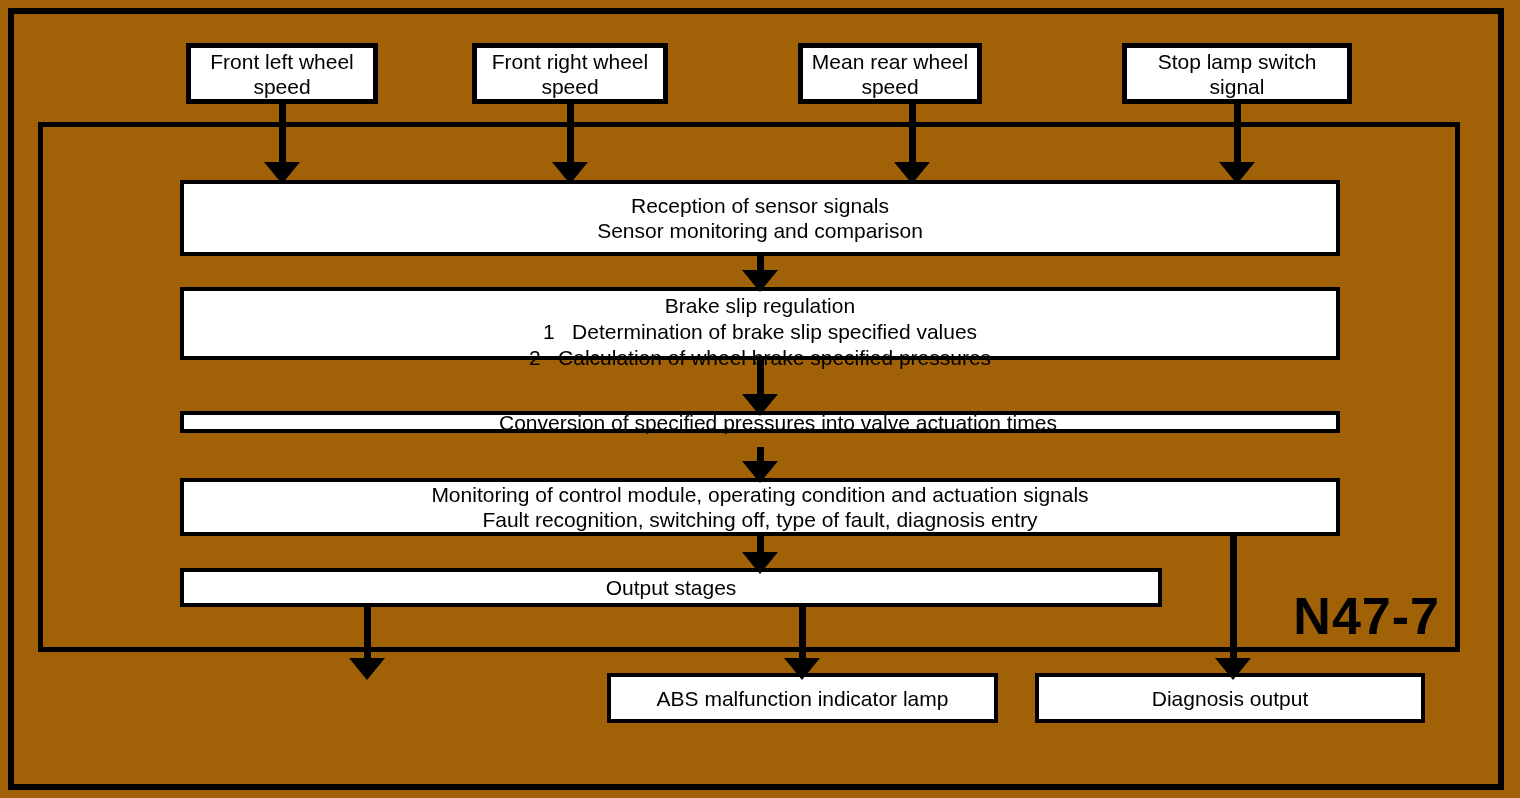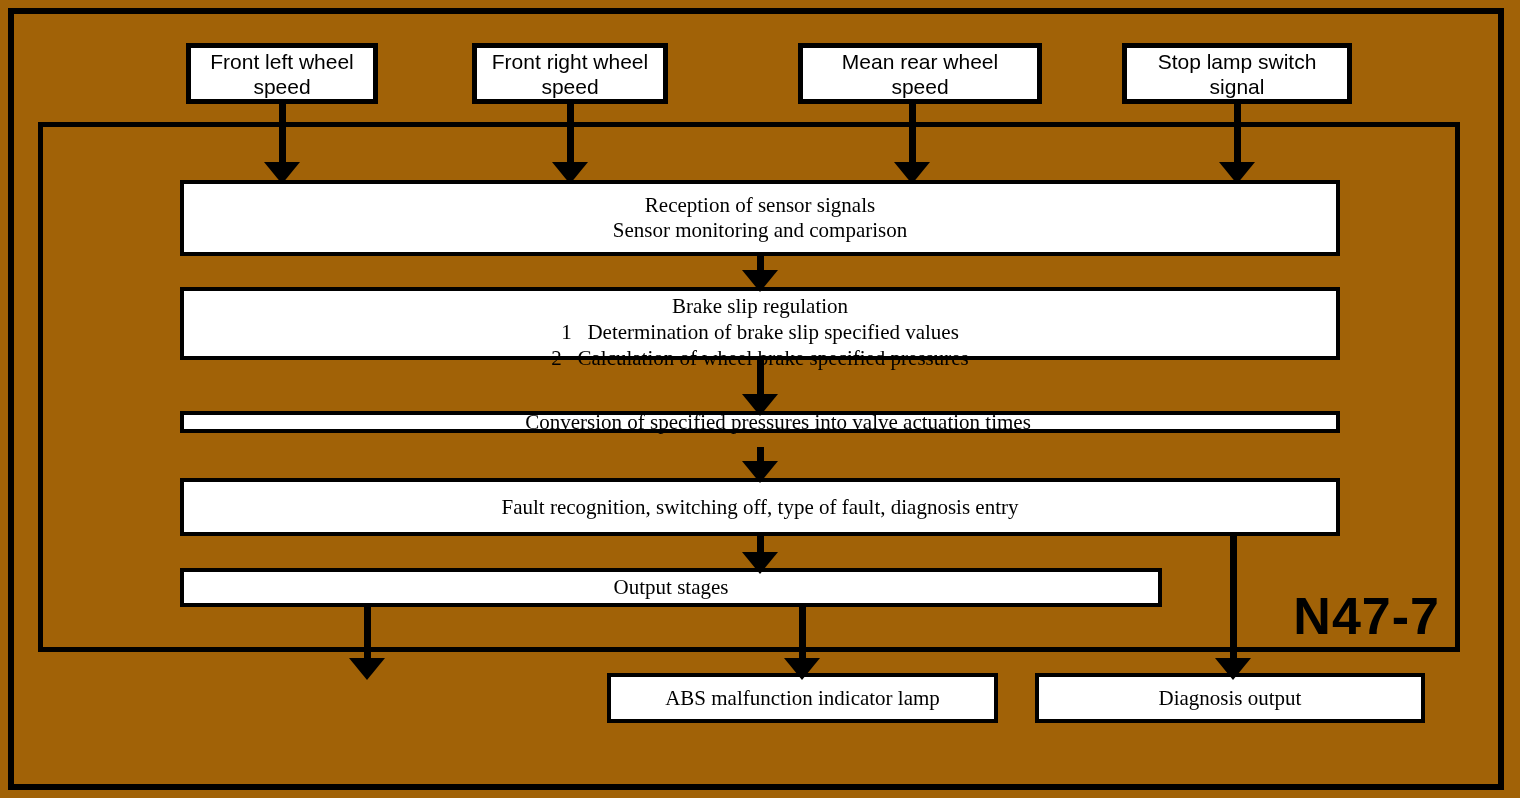--- a/index.html
+++ b/index.html
@@ -43,21 +43,21 @@
   .input-box { border-width: 5px; }
   .label-multiline { white-space: pre-line; }
   .stage { left: 180px; width: 1160px; }
   .stage-overflow {
     display: block;
     overflow: visible;
     padding-top: 2px;
     line-height: 26px;
     text-align: center;
   }
-  .line { white-space: pre; font-family: Liberation Serif, serif; }
+  .line { white-space: pre; }
   .designation {
     position: absolute;
     top: 590px;
     right: 80px;
     font-size: 52px;
     font-weight: bold;
     line-height: 1;
     letter-spacing: 1px;
   }
   .arrow {
@@ -86,21 +86,21 @@
   <div class="ecu-boundary"></div>
 
   <div class="box input-box" style="left:186px; top:43px; width:192px; height:61px;">
     <div class="label-multiline">Front left wheel
 speed</div>
   </div>
   <div class="box input-box" style="left:472px; top:43px; width:196px; height:61px;">
     <div class="label-multiline">Front right wheel
 speed</div>
   </div>
-  <div class="box input-box" style="left:798px; top:43px; width:244px; height:61px;">
+  <div class="box input-box" style="left:798px; top:43px; width:184px; height:61px;">
     <div class="label-multiline">Mean rear wheel
 speed</div>
   </div>
   <div class="box input-box" style="left:1122px; top:43px; width:230px; height:61px;">
     <div class="label-multiline">Stop lamp switch
 signal</div>
   </div>
 
   <div class="box stage" style="top:180px; height:76px;">
     <div class="line">Reception of sensor signals</div>
@@ -111,20 +111,21 @@
     <div class="line">Brake slip regulation</div>
     <div class="line">1   Determination of brake slip specified values</div>
     <div class="line">2   Calculation of wheel brake specified pressures</div>
   </div>
 
   <div class="box stage" style="top:411px; height:22px;padding-left:36px;">
     <div class="line">Conversion of specified pressures into valve actuation times</div>
   </div>
 
   <div class="box stage" style="top:478px; height:58px;">
+    <div class="line">Monitoring of control module, operating condition and actuation signals</div>
     <div class="line">Fault recognition, switching off, type of fault, diagnosis entry</div>
   </div>
 
   <div class="box stage" style="top:568px; width:982px; height:39px;">
     <div class="line">Output stages</div>
   </div>
 
   <div class="designation">N47-7</div>
 
   <div class="box" style="left:607px; top:673px; width:391px; height:50px;">

